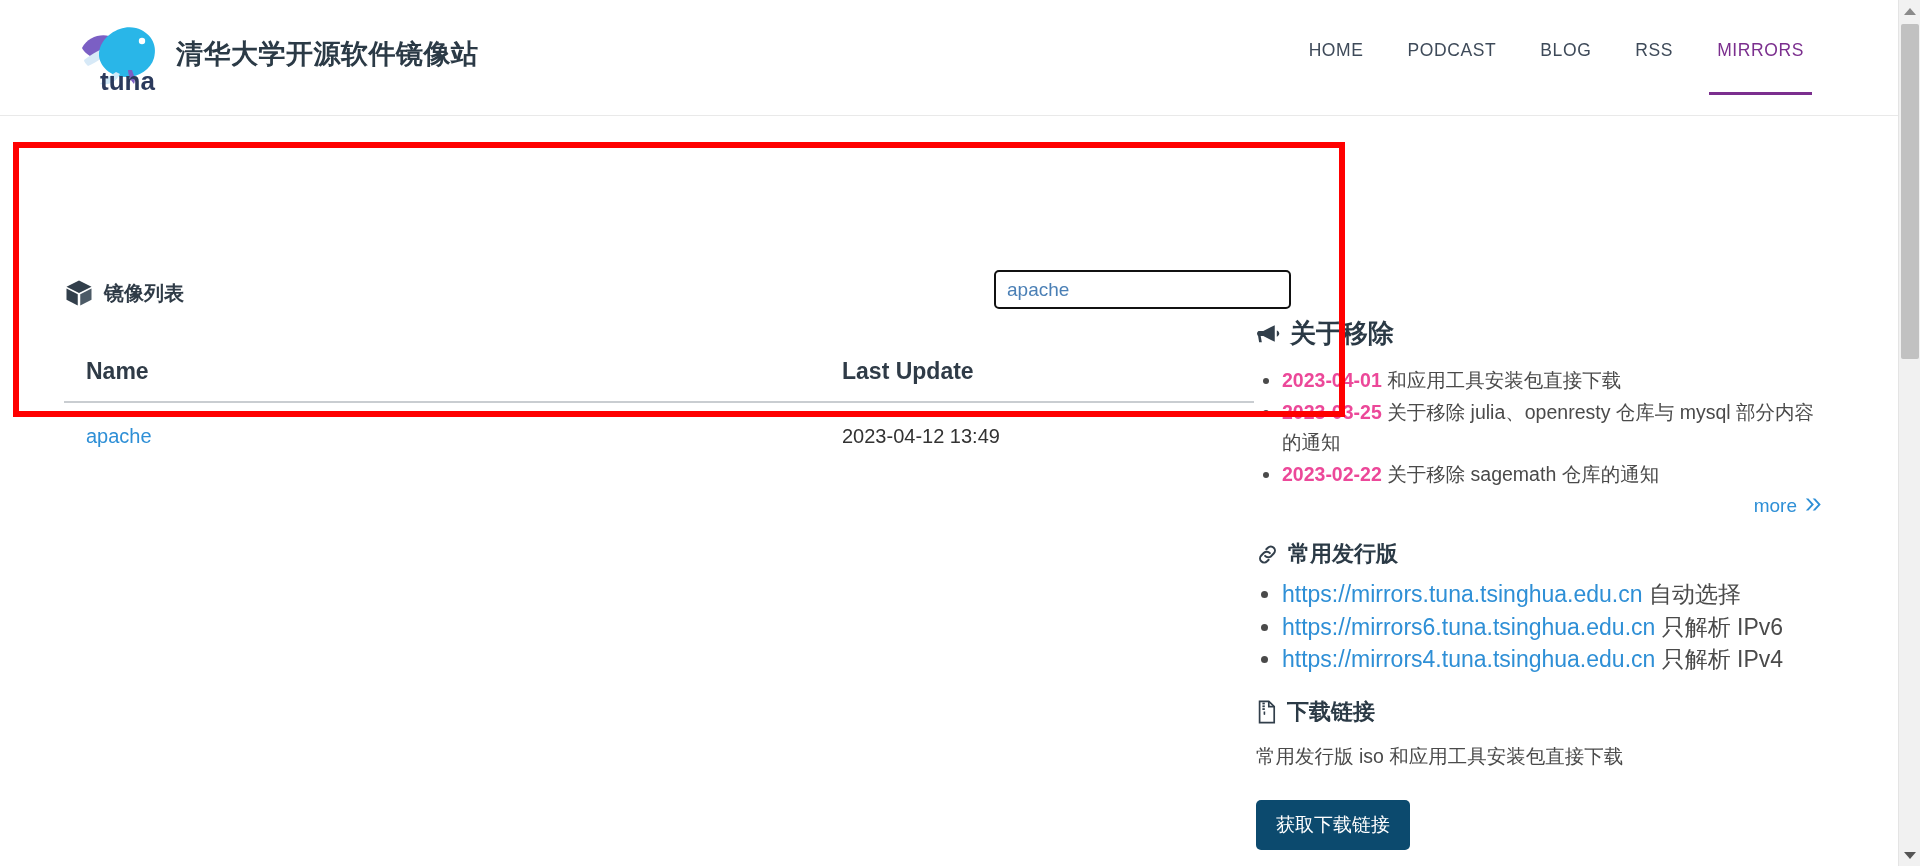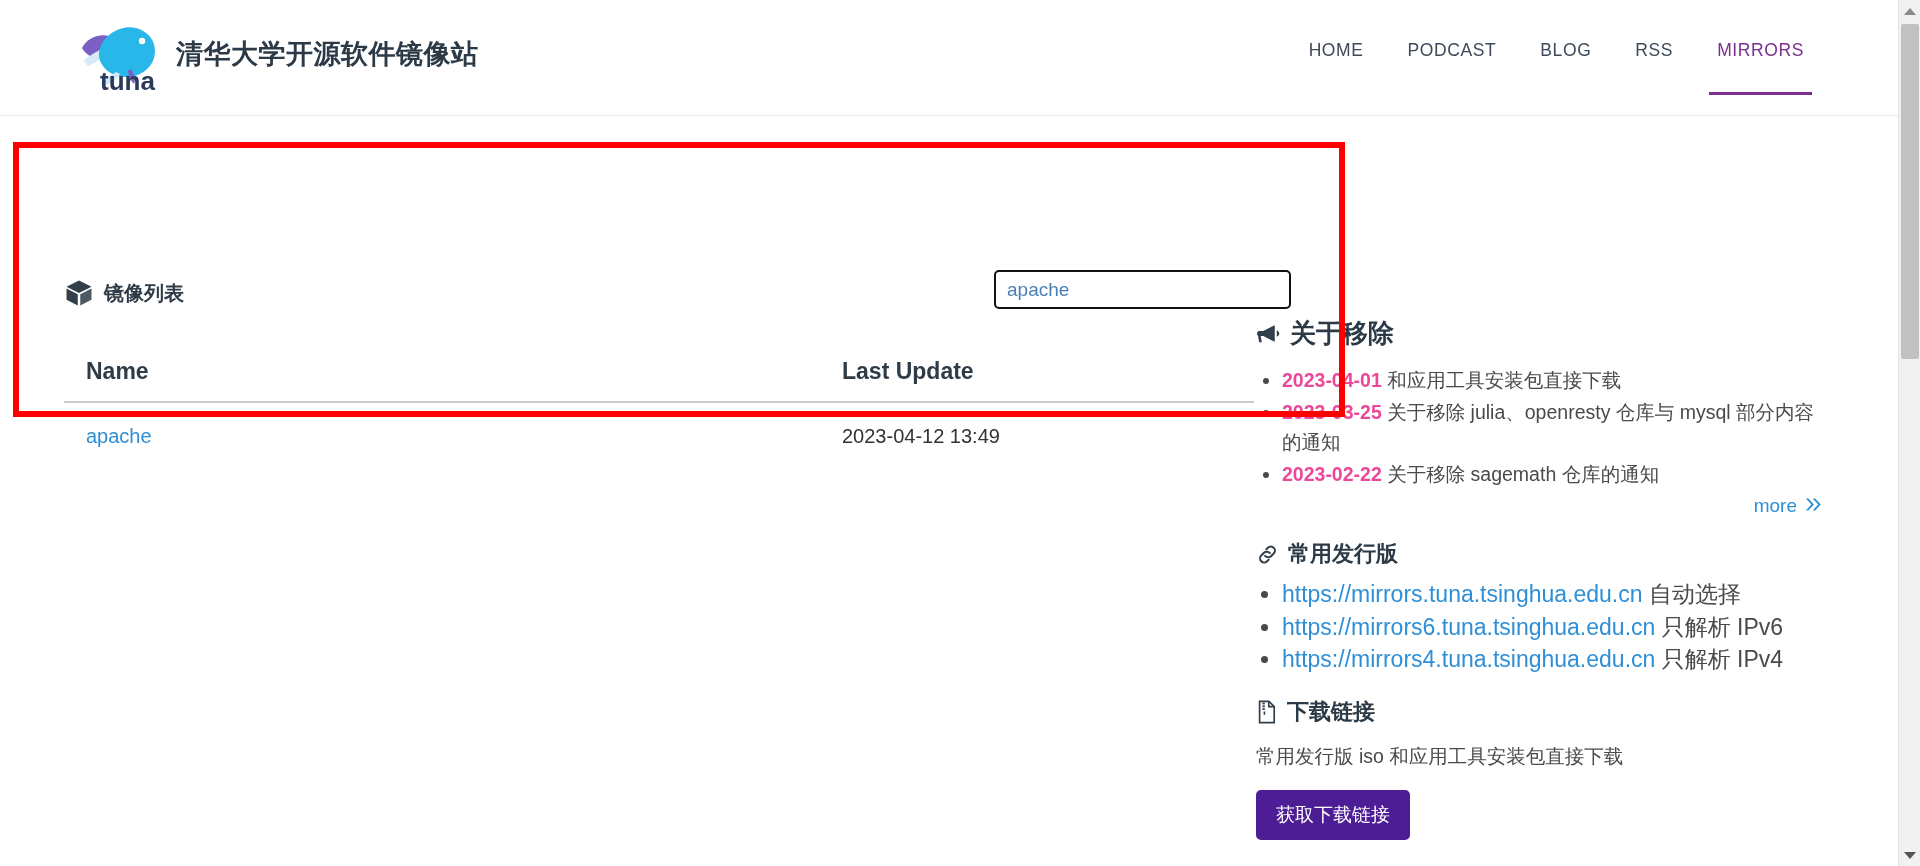--- a/index.html
+++ b/index.html
@@ -205,28 +205,29 @@
     margin-bottom: 2px;
   }
   ul.domains li a { color: #2e8fd6; text-decoration: none; cursor: pointer; }
   .dl-desc {
     font-size: 19.5px;
     color: #4a4a4a;
     margin: 16px 0 20px 0;
   }
   .dl-btn {
     display: inline-block;
-    background: #4c1d95;
+    background: #0c4a6e;
     color: #fff;
     font-size: 19px;
     border: none;
     border-radius: 5px;
     padding: 12px 20px;
     cursor: pointer;
     font-family: Liberation Serif, serif;
+    margin-top: 10px;
   }
   .sec-gap { height: 26px; }
 
   
   .annot-box {
     position: absolute;
     left: 13px; top: 142px;
     width: 1332px; height: 275px;
     border: 6px solid #ff0000;
     pointer-events: none;

